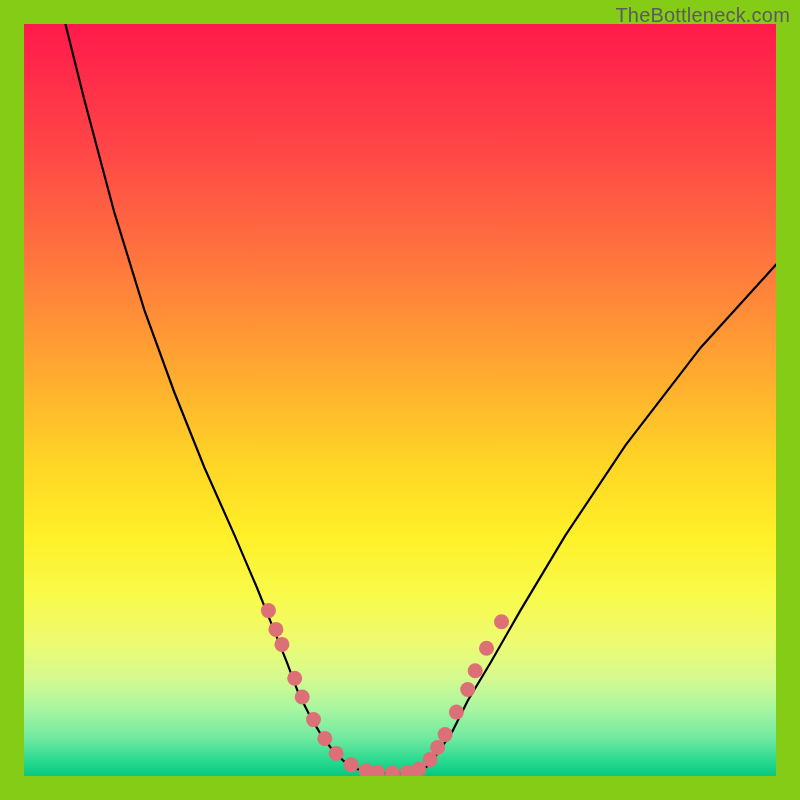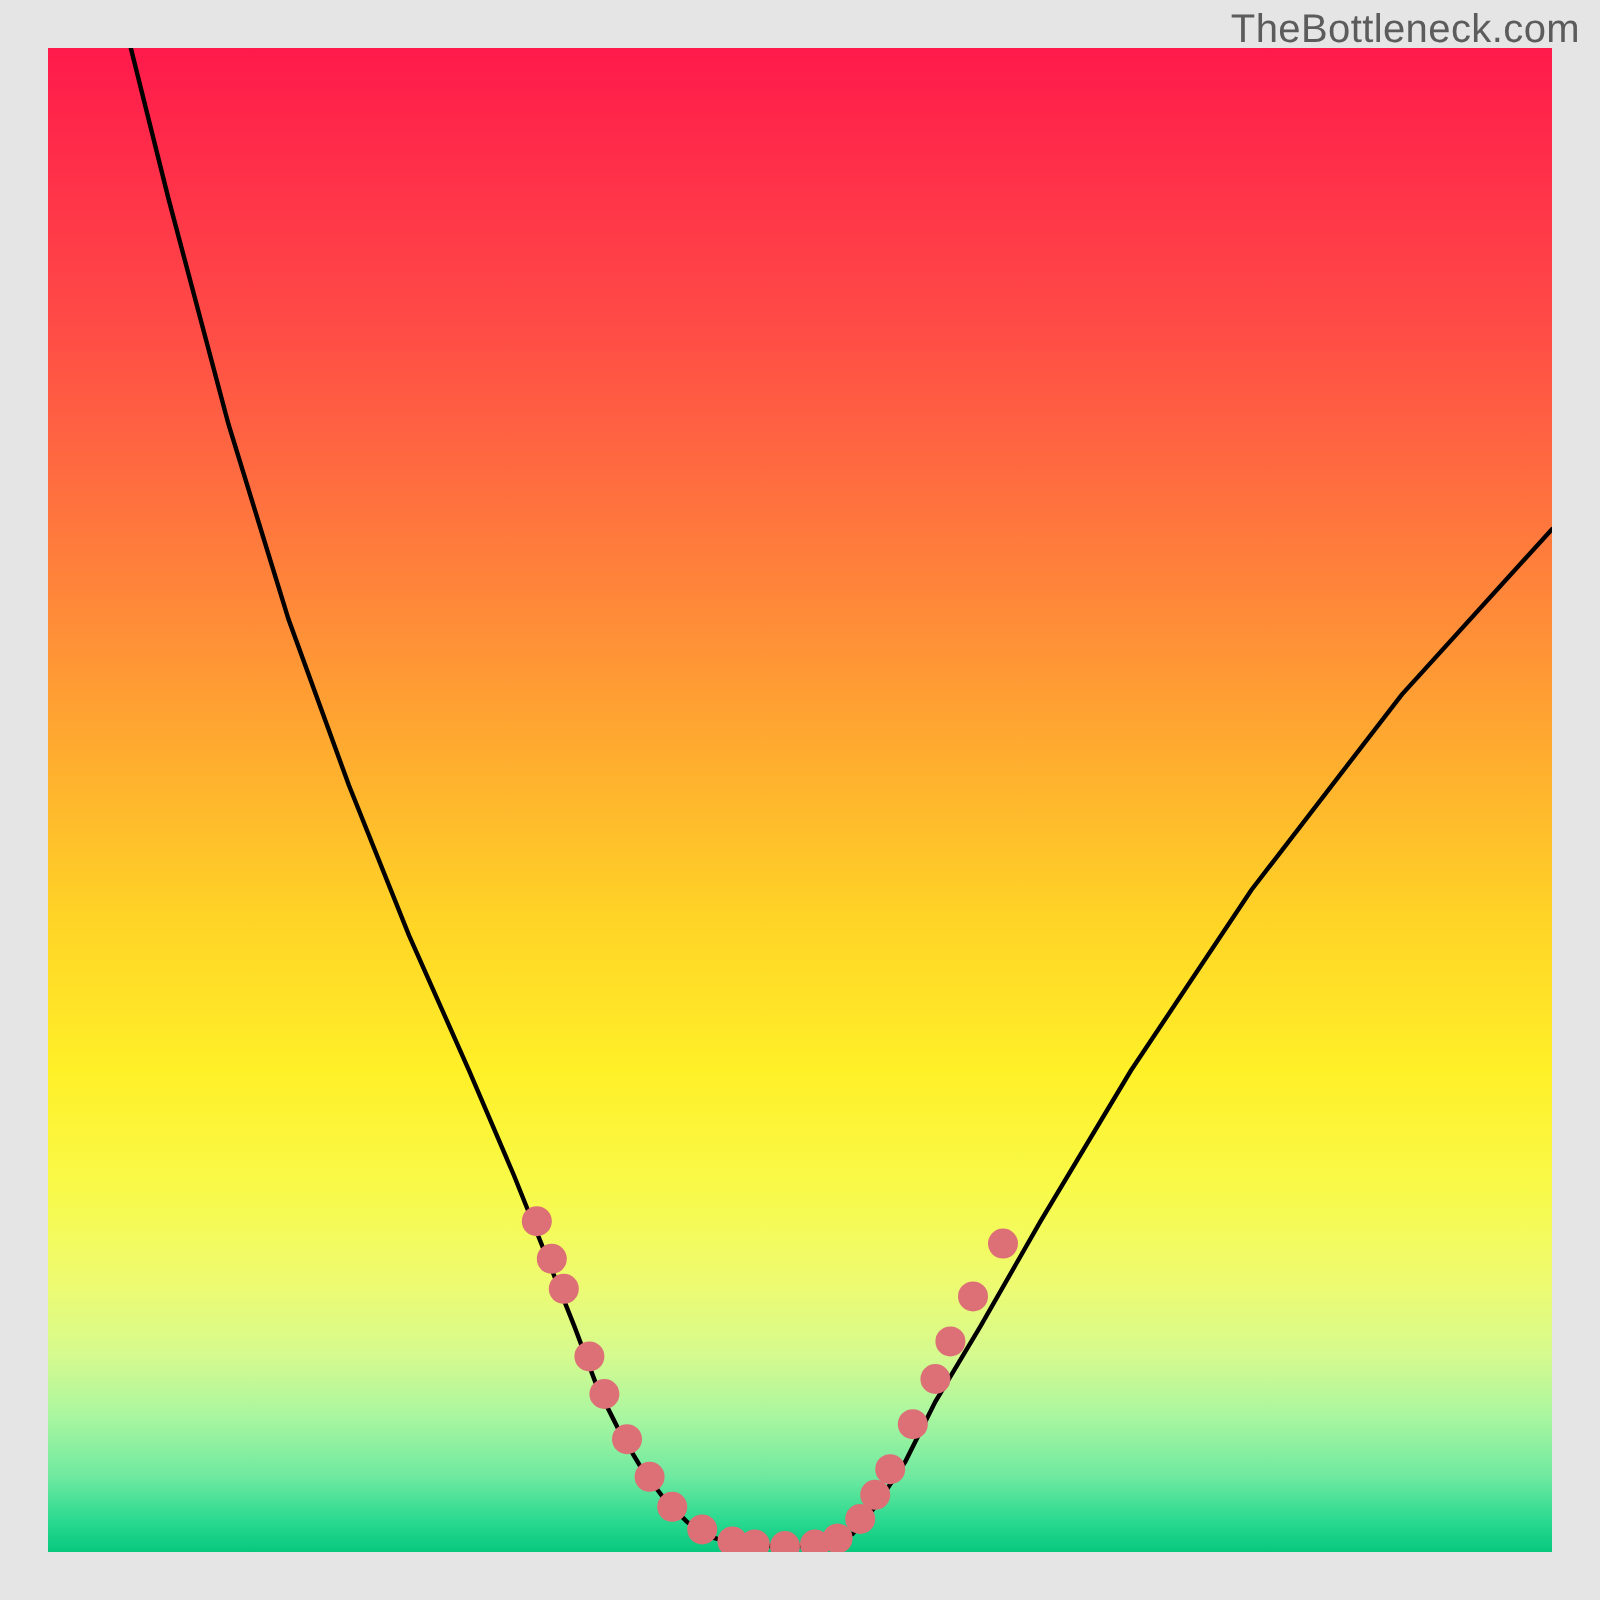--- a/index.html
+++ b/index.html
@@ -10,21 +10,21 @@
     overflow: hidden;
     background: #000;
     font-family: Arial, Helvetica, sans-serif;
   }
   .frame {
     position: absolute;
     left: 0;
     top: 0;
     width: 800px;
     height: 800px;
-    background: #e5e5e5;
+    background: #84cc16;
   }
   .plot {
     position: absolute;
     left: 24px;
     top: 24px;
     width: 752px;
     height: 752px;
     
     background: linear-gradient(to bottom,
       #ff1a4b 0%,

